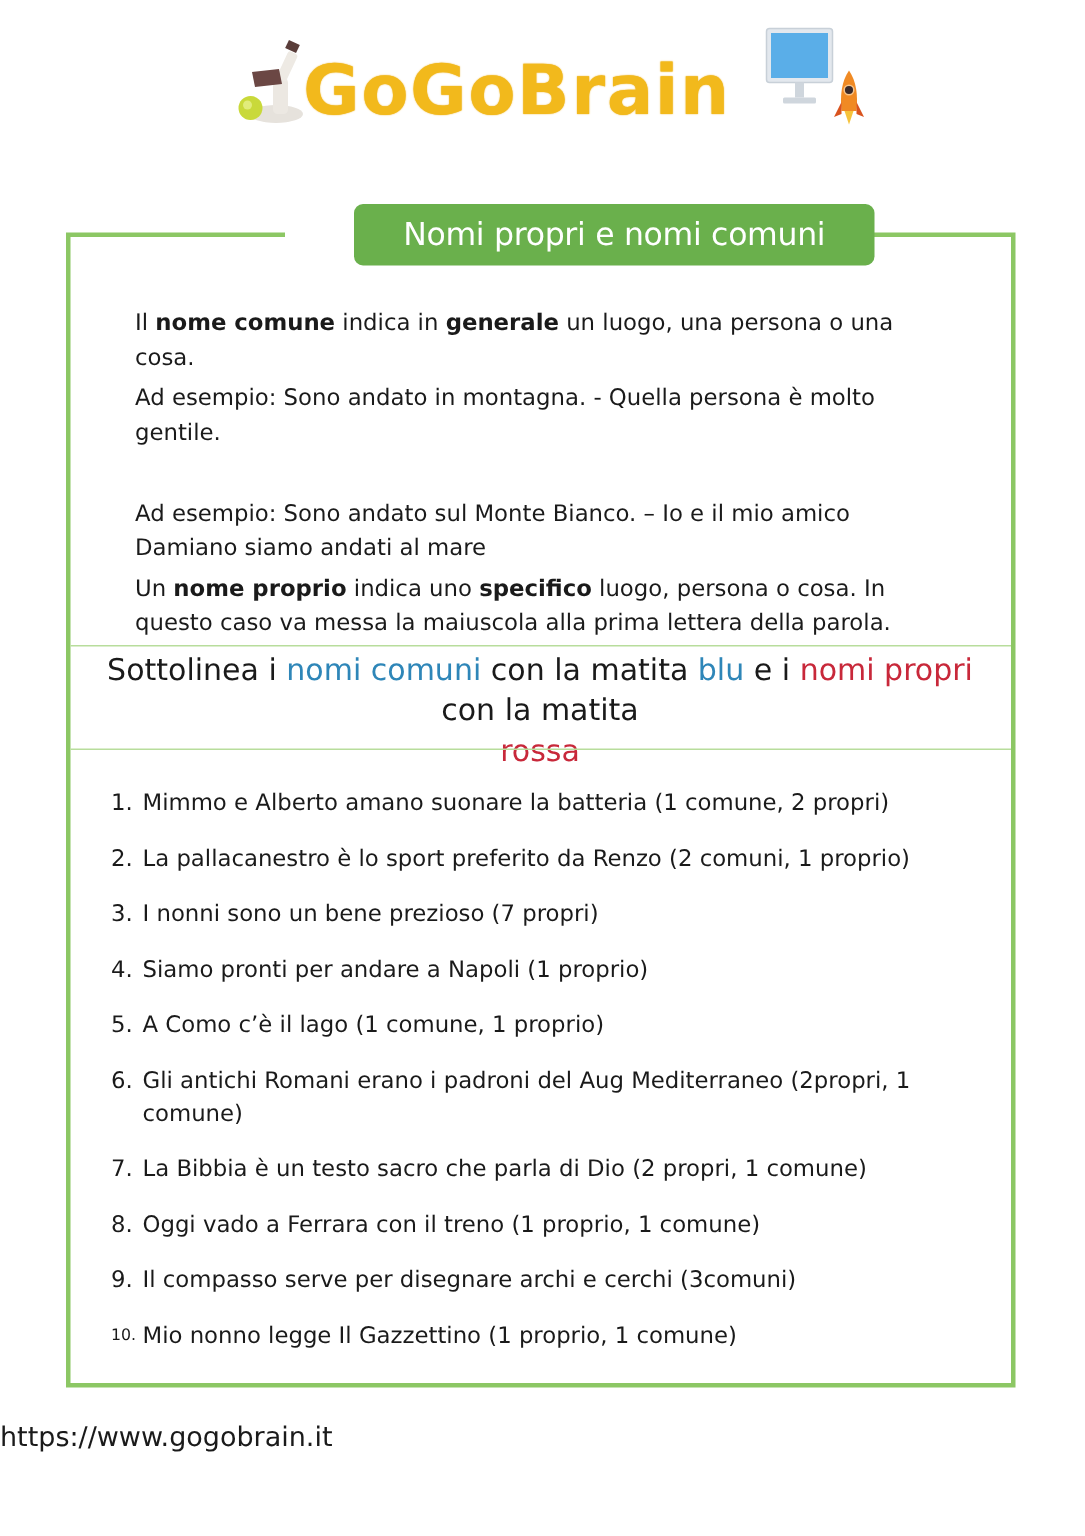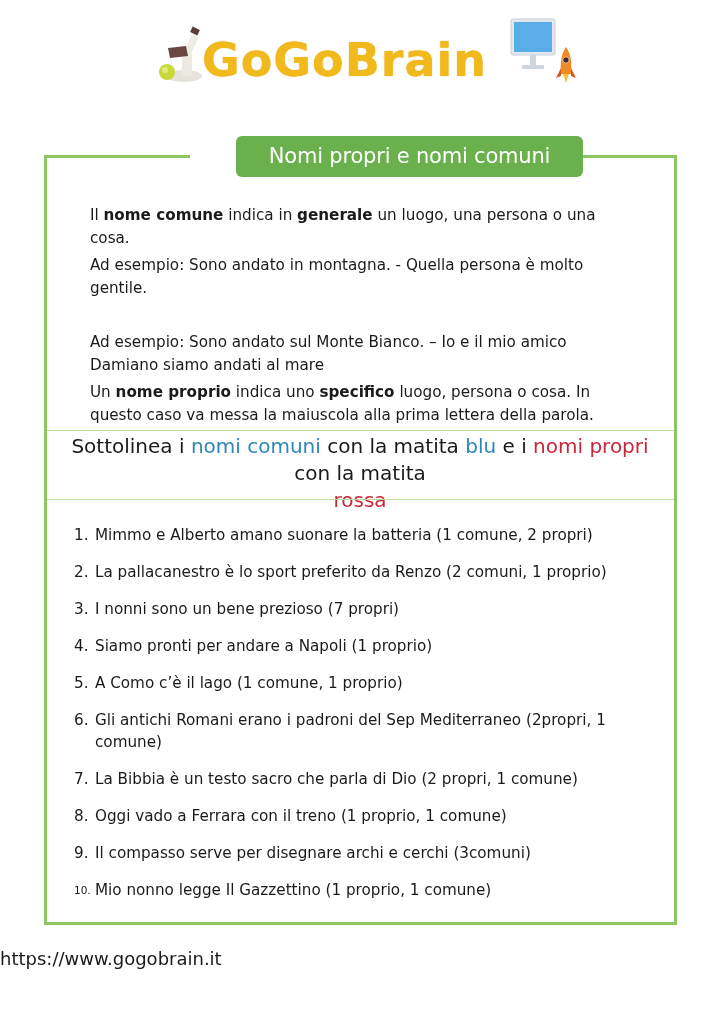--- a/index.html
+++ b/index.html
@@ -212,21 +212,21 @@
   <li class="exercise-item">
       <span class="num">4.</span>
       <span class="txt">Siamo pronti per andare a Napoli (1 proprio)</span>
     </li>
   <li class="exercise-item">
       <span class="num">5.</span>
       <span class="txt">A Como c’è il lago (1 comune, 1 proprio)</span>
     </li>
   <li class="exercise-item">
       <span class="num">6.</span>
-      <span class="txt">Gli antichi Romani erano i padroni del Sep Mediterraneo (2propri, 1 comune)</span>
+      <span class="txt">Gli antichi Romani erano i padroni del Aug Mediterraneo (2propri, 1 comune)</span>
     </li>
   <li class="exercise-item">
       <span class="num">7.</span>
       <span class="txt">La Bibbia è un testo sacro che parla di Dio (2 propri, 1 comune)</span>
     </li>
   <li class="exercise-item">
       <span class="num">8.</span>
       <span class="txt">Oggi vado a Ferrara con il treno (1 proprio, 1 comune)</span>
     </li>
   <li class="exercise-item">

